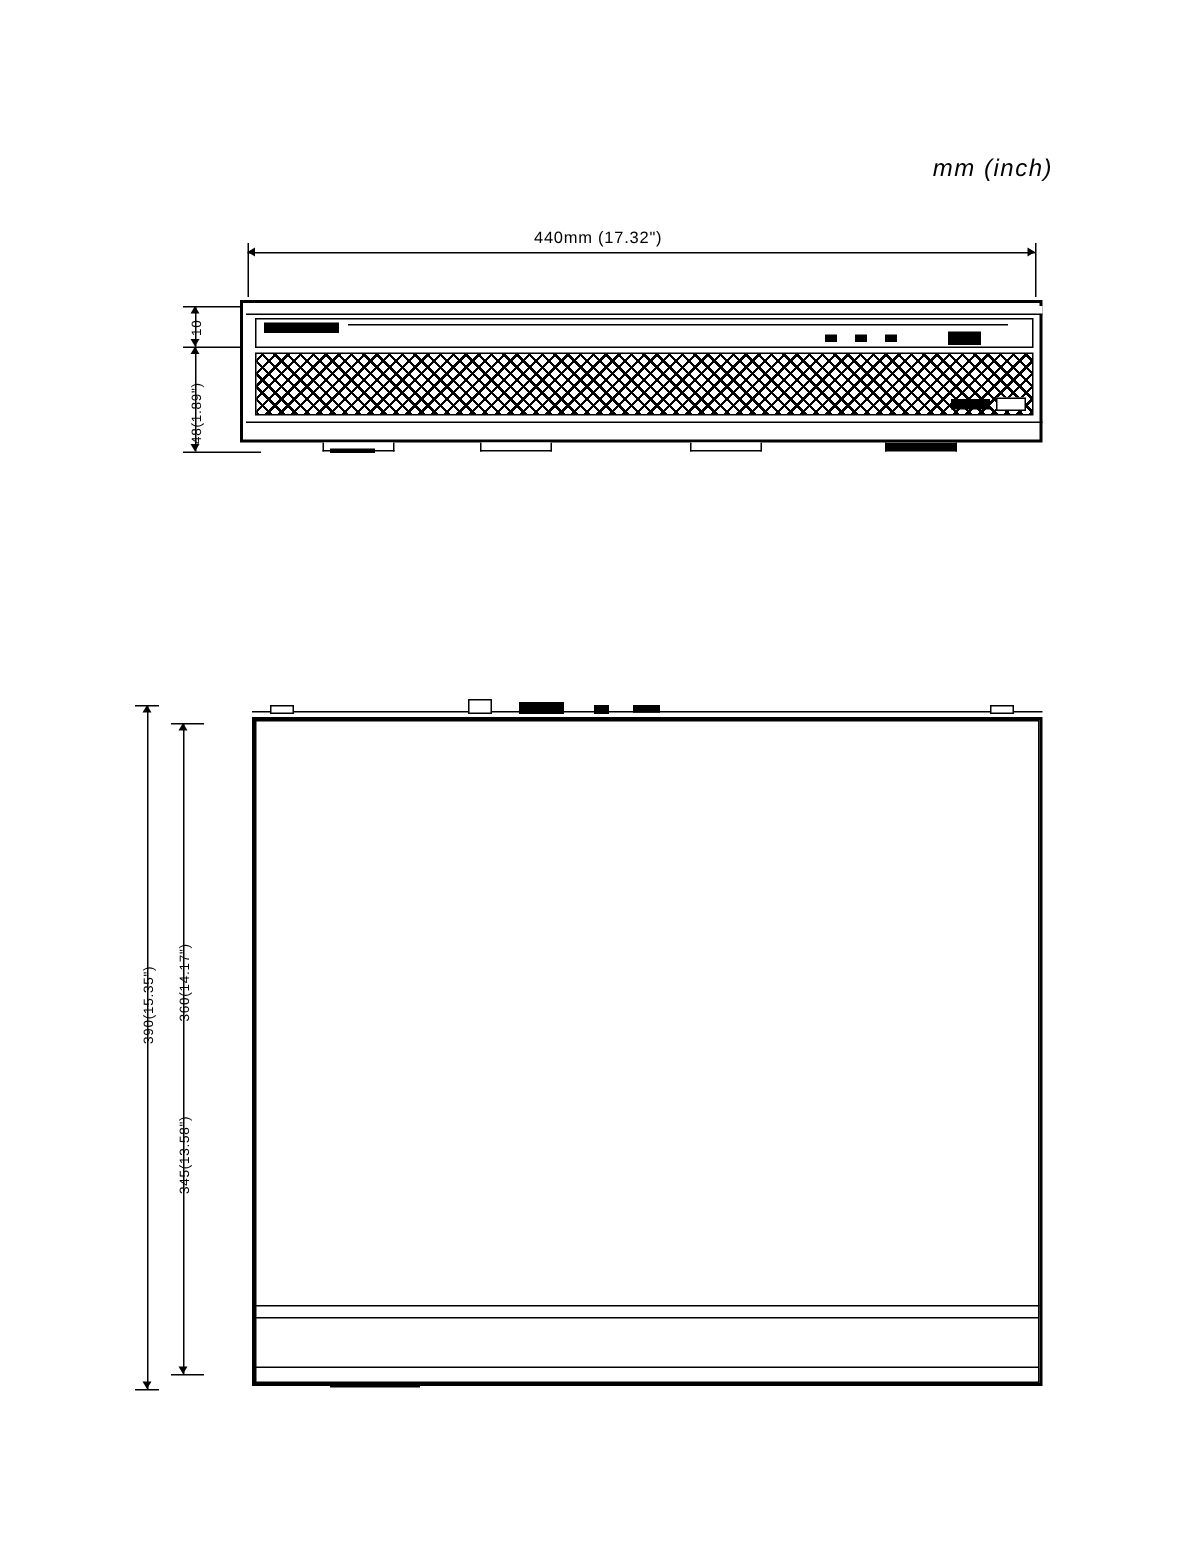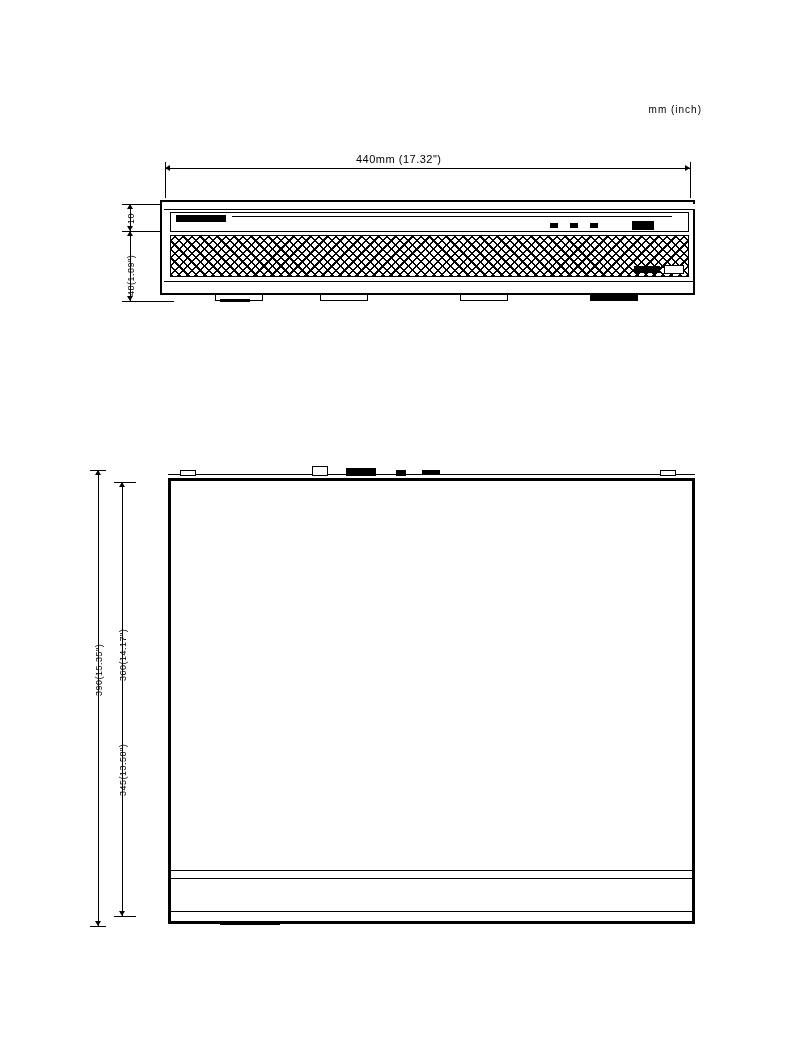--- a/index.html
+++ b/index.html
@@ -248,23 +248,24 @@
     border-color: transparent transparent #000 transparent;
   }
   .arrow-down {
     border-width: 5px 3px 0 3px;
     border-color: #000 transparent transparent transparent;
   }
   .unit-note {
     position: absolute;
     right: 88px;
     top: 104px;
-    font-size: 10px;
+    font-size: 16px;
     color: #000;
     letter-spacing: 1px;
+    font-style: italic;
   }
 </style>
 </head>
 <body>
 
 <div class="sheet">
 
   <div class="unit-note">mm (inch)</div>
 
   <div id="front-view">

